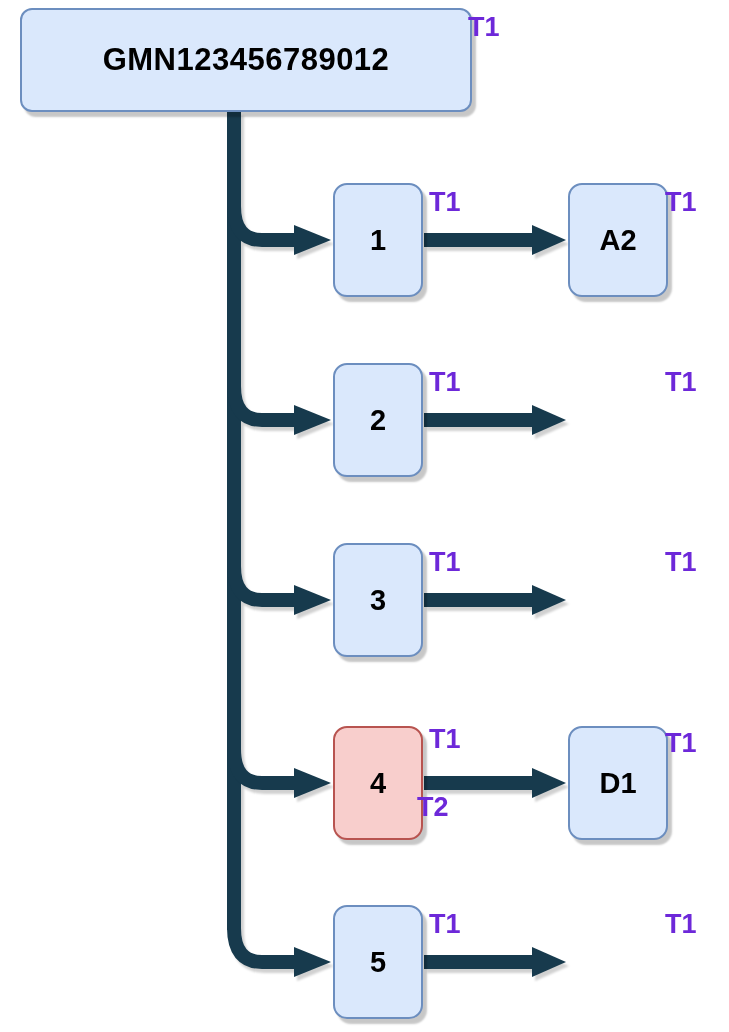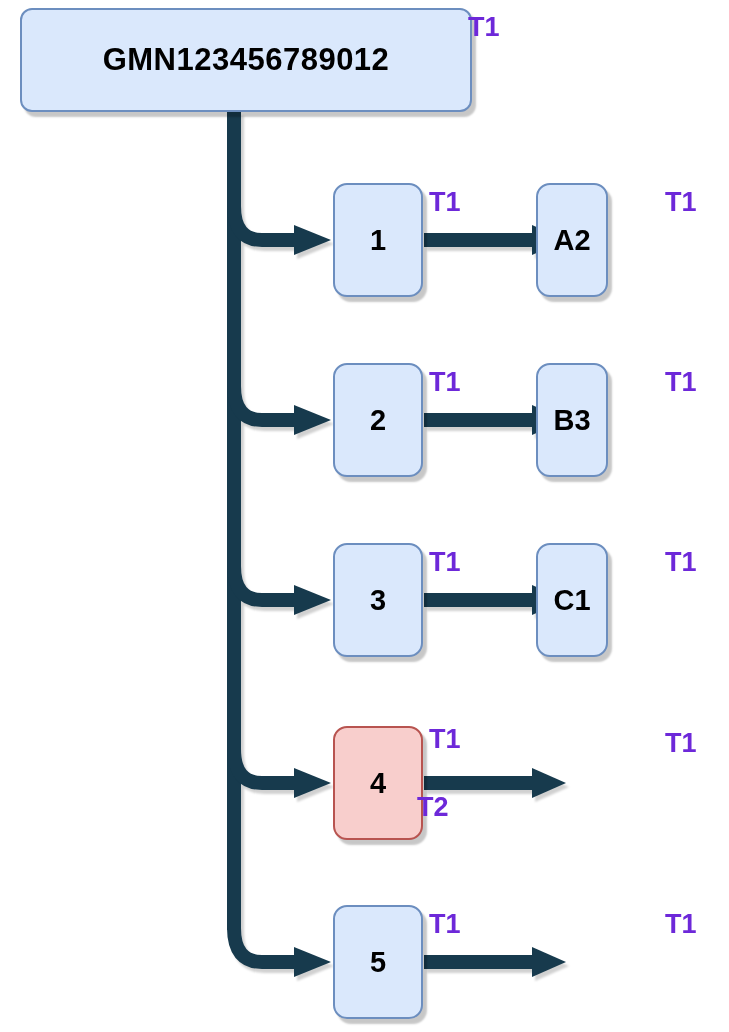--- a/index.html
+++ b/index.html
@@ -44,21 +44,21 @@
     left: 8px;
     top: 8px;
     width: 452px;
     height: 104px;
     font-size: 31px;
     border-radius: 12px;
     letter-spacing: 0.5px;
     margin-left: 12px;
   }
   .src { left: 333px; width: 90px;  height: 114px; }
-  .tgt { left: 536px; width: 72px;  height: 114px; }
+  .tgt { left: 568px; width: 100px;  height: 114px; }
 
   .src.r0, .tgt.r0 { top: 183px; }
   .src.r1, .tgt.r1 { top: 363px; }
   .src.r2, .tgt.r2 { top: 543px; }
   .src.r3, .tgt.r3 { top: 726px; }
   .src.r4, .tgt.r4 { top: 905px; }
 
   .tag {
     position: absolute;
     font-size: 27px;
@@ -131,39 +131,36 @@
   <div class="tag src-tag r0">T1</div>
   <div class="node tgt r0">
     <span>A2</span>
   </div>
   <div class="tag tgt-tag r0">T1</div>
 
   <div class="node src r1">
     <span>2</span>
   </div>
   <div class="tag src-tag r1">T1</div>
-  <div class="node tgt r1">
-    <span>B3</span>
-  </div>
   <div class="tag tgt-tag r1">T1</div>
 
   <div class="node src r2">
     <span>3</span>
   </div>
   <div class="tag src-tag r2">T1</div>
-  <div class="node tgt r2">
-    <span>C1</span>
-  </div>
   <div class="tag tgt-tag r2">T1</div>
 
   <div class="node src r3 highlight">
     <span>4</span>
   </div>
   <div class="tag src-tag r3">T1</div>
   <div class="tag t2-tag r3">T2</div>
+  <div class="node tgt r3">
+    <span>D1</span>
+  </div>
   <div class="tag tgt-tag r3">T1</div>
 
   <div class="node src r4">
     <span>5</span>
   </div>
   <div class="tag src-tag r4">T1</div>
   <div class="tag tgt-tag r4">T1</div>
 
 </div>
 

